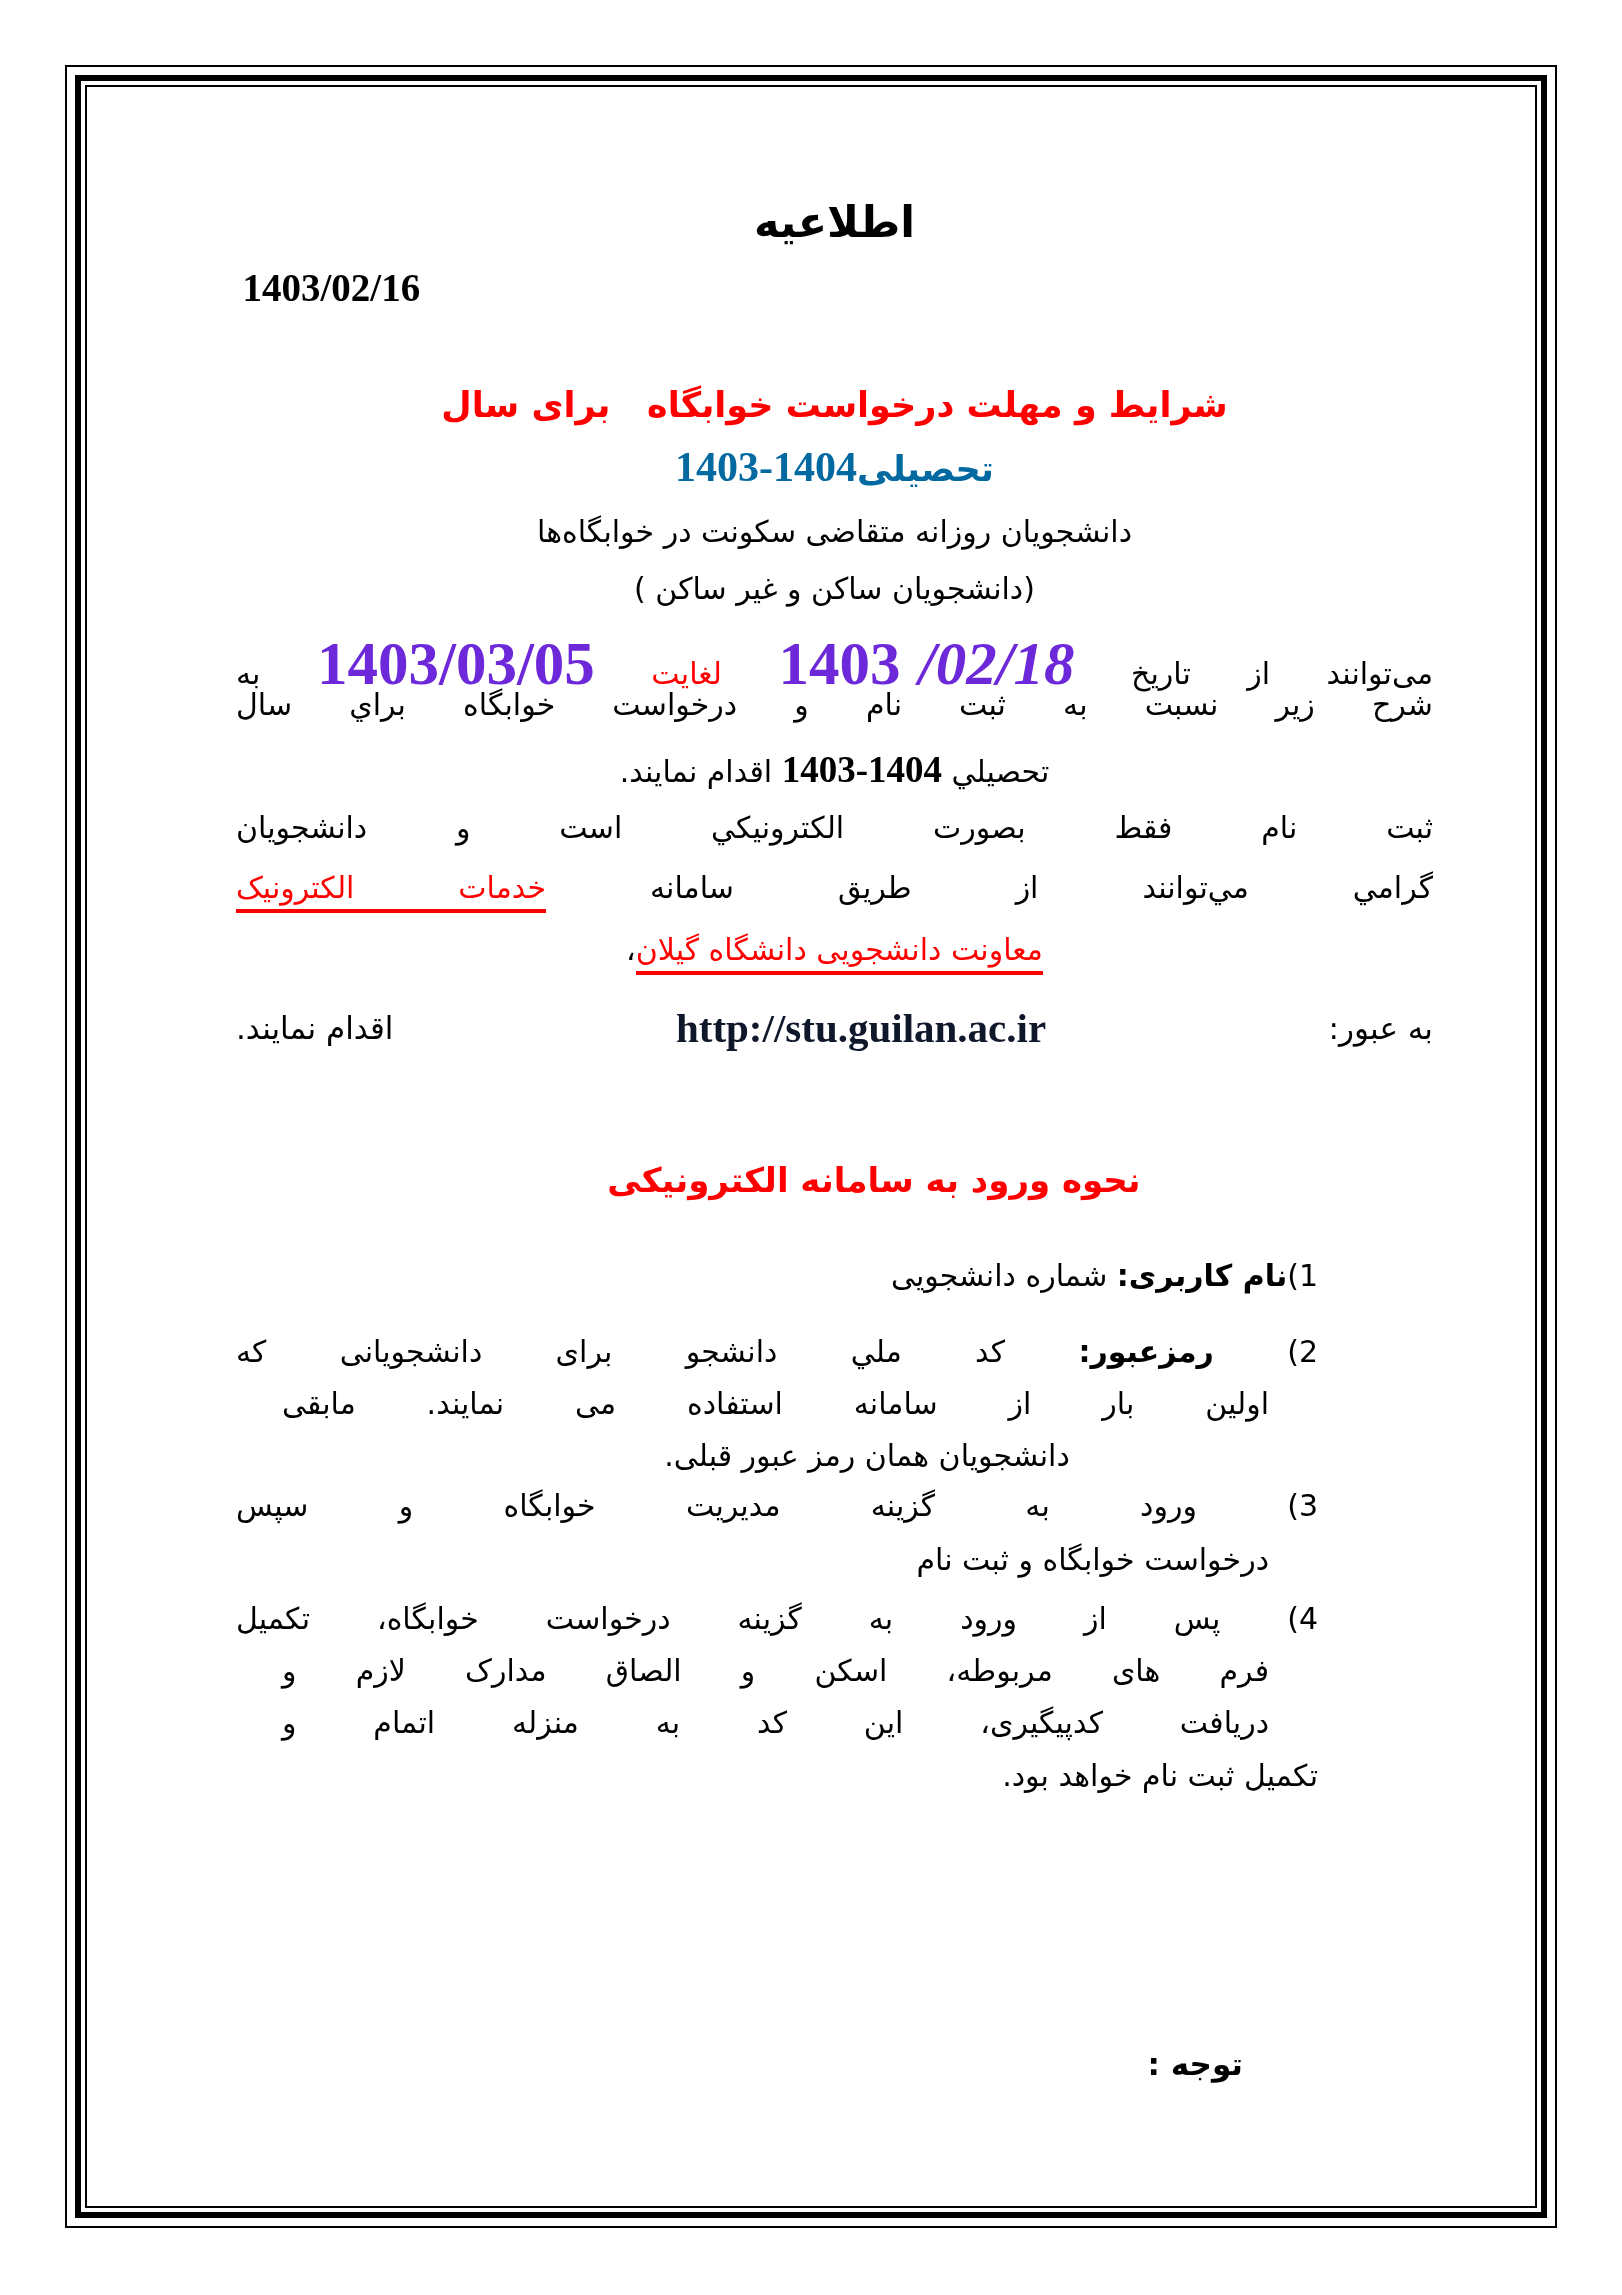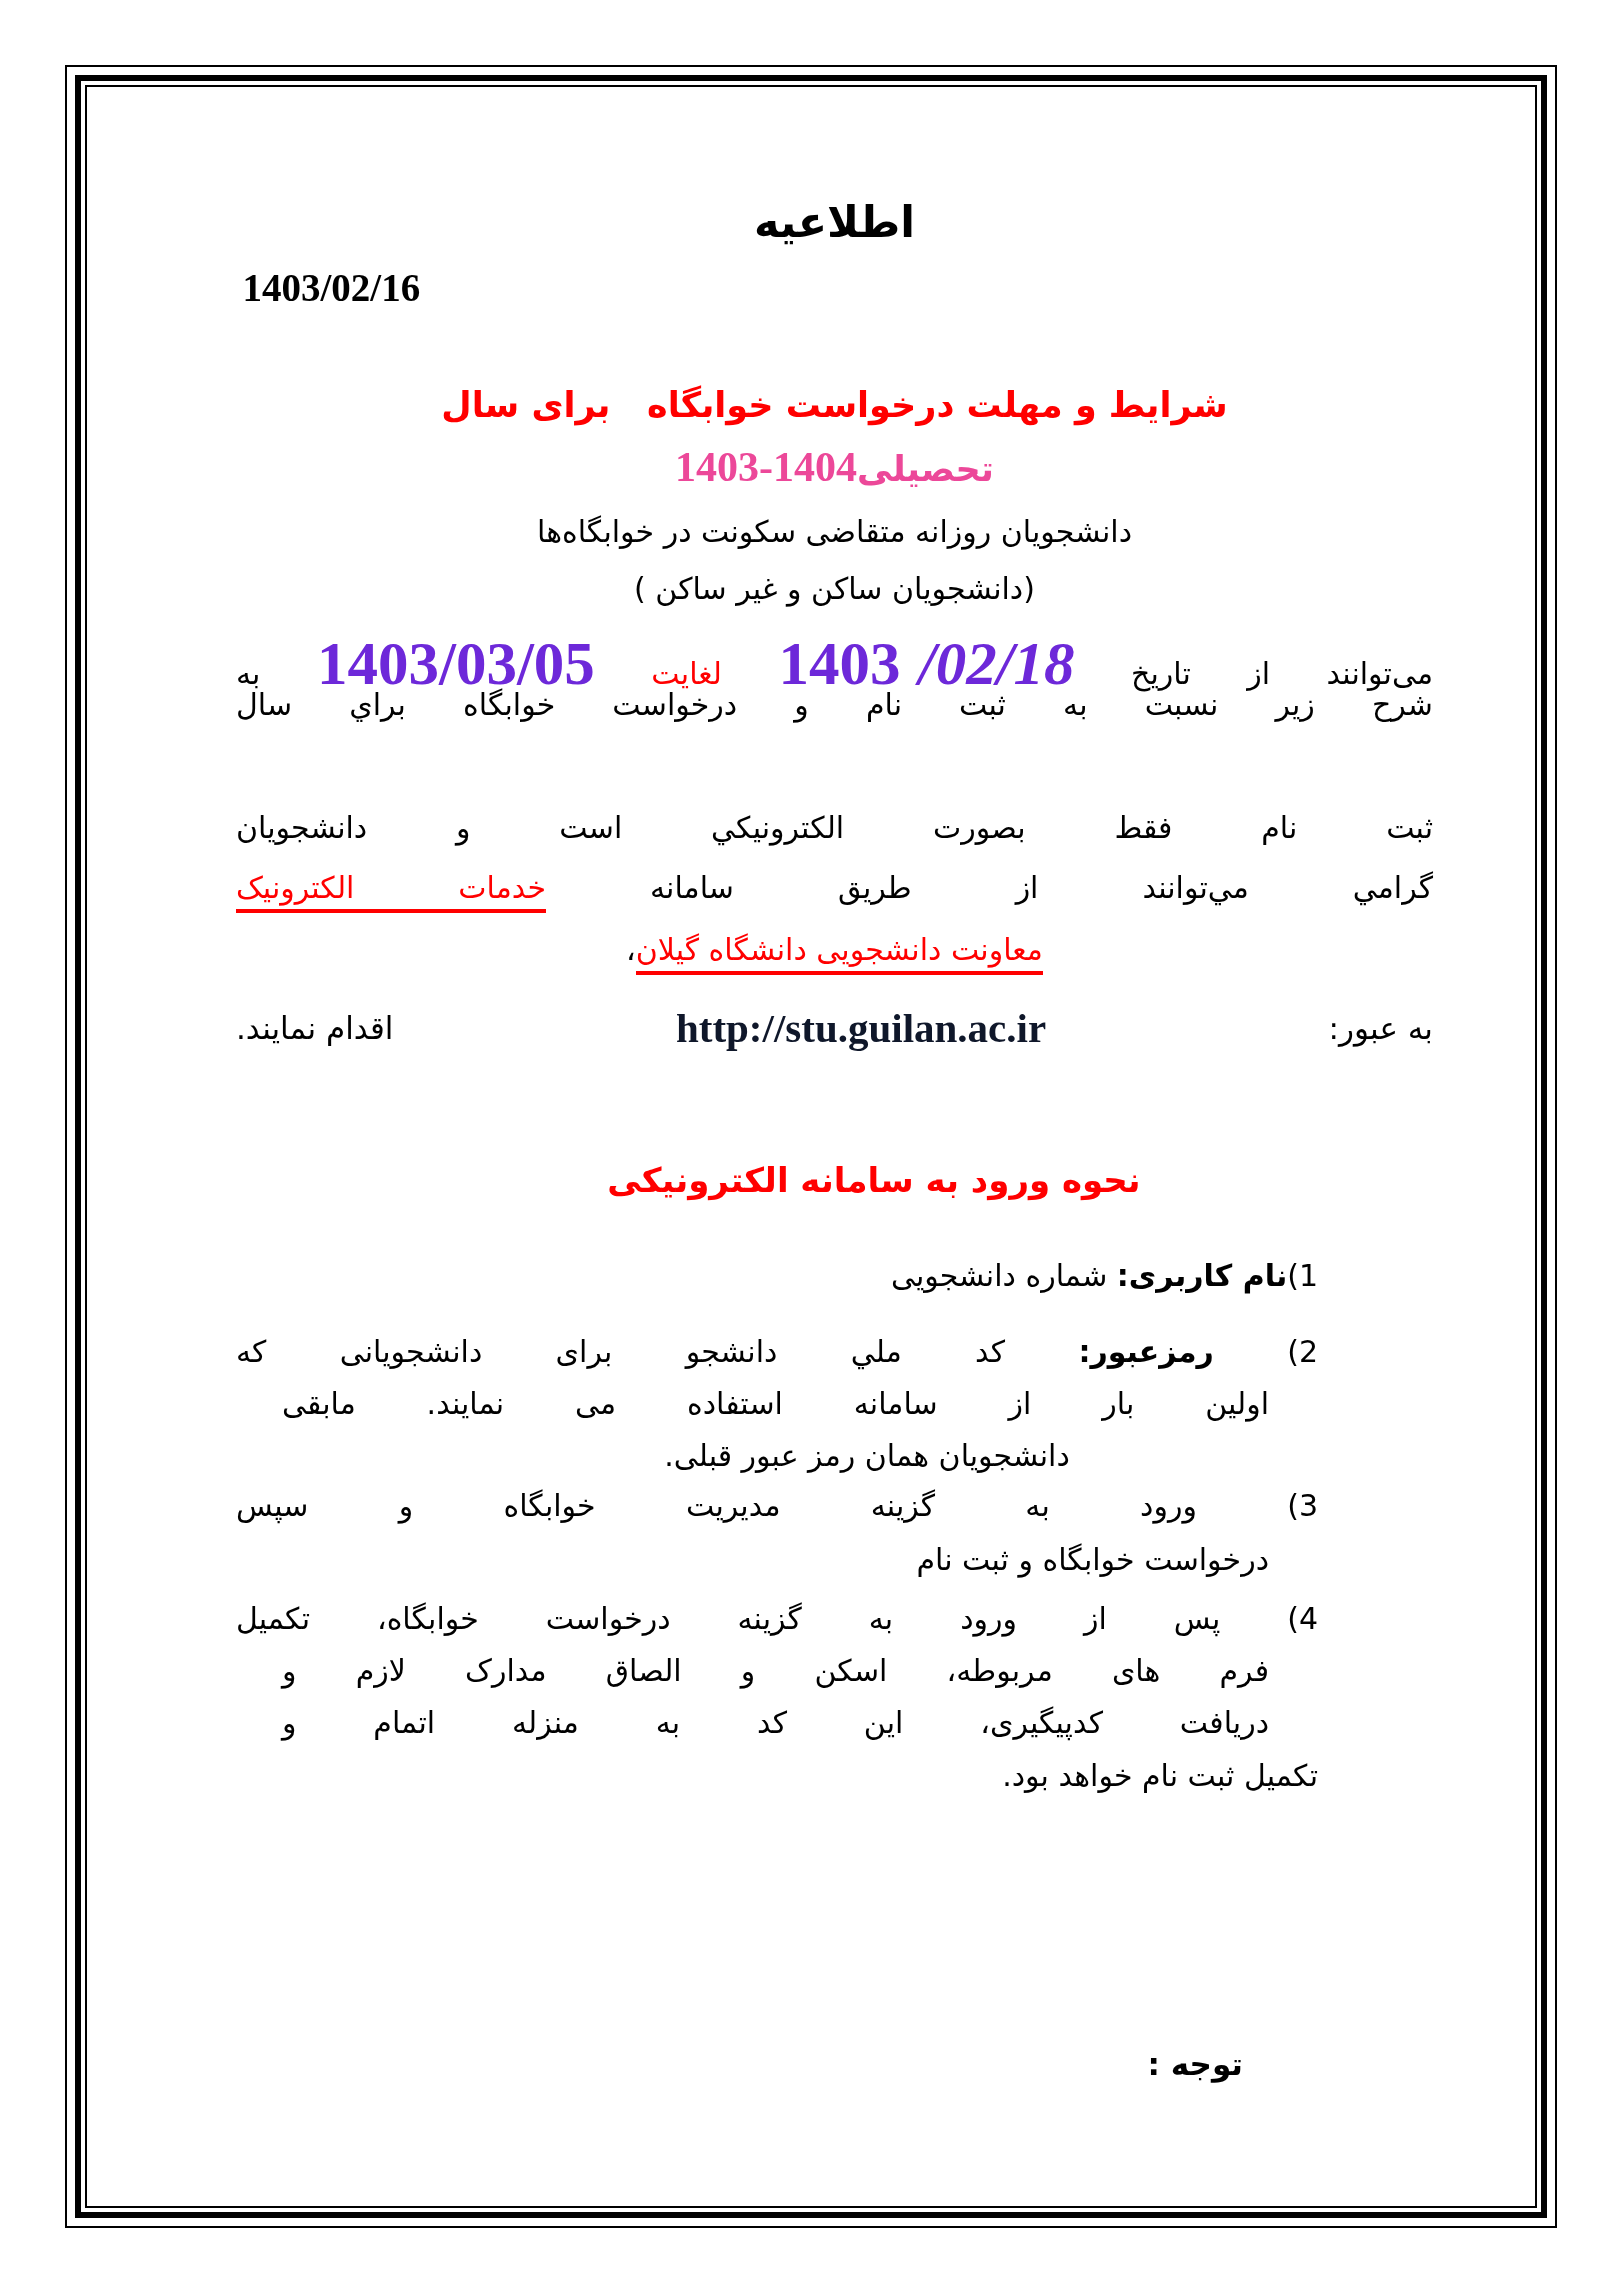--- a/index.html
+++ b/index.html
@@ -22,21 +22,21 @@
   .b{font-weight:bold;}
   .red{color:#ff0000;}
   .rul{color:#ff0000;border-bottom:4.6px solid #ff0000;padding-bottom:3.9px;}
   .srf{font-family:"Liberation Serif",serif;font-weight:bold;}
 
   .title{top:191px;font-size:43px;font-weight:bold;text-align:center;}
   .issue-date{top:260px;left:6.5px;right:auto;direction:ltr;text-align:left;
               font-family:"Liberation Serif",serif;font-weight:bold;font-size:39px;}
 
   .rh1{top:380px;font-size:35px;font-weight:bold;color:#ff0000;text-align:center;}
-  .rh2{top:437px;font-size:35px;font-weight:bold;color:#ec4899;text-align:center;}
+  .rh2{top:437px;font-size:35px;font-weight:bold;color:#0369a1;text-align:center;}
   .rh2 .years{font-size:42px;}
 
   .in1{top:510px;}
   .in2{top:567px;}
 
   .dp1{top:620px;}
   .dp1 .bigdate{font-size:61px;color:#6d28d9;}
   .gap{margin-left:18.3px;font-style:italic;}
   .dp2{top:683px;}
   .dp3{top:743px;}
@@ -84,20 +84,21 @@
   <div class="ln issue-date">1403/02/16</div>
 
   <div class="ln rh1">شرایط و مهلت درخواست خوابگاه &nbsp; برای سال</div>
   <div class="ln rh2"><span>تحصیلی</span><span class="srf years" dir="ltr">1403-1404</span></div>
 
   <div class="ln ctr in1">دانشجویان روزانه متقاضی سکونت در خوابگاه‌ها</div>
   <div class="ln ctr in2">(دانشجویان ساکن و غیر ساکن )</div>
 
   <div class="ln just dp1"><span>می‌توانند از تاریخ </span><span class="srf bigdate gap" dir="ltr">/02/18</span><span class="srf bigdate" dir="ltr">1403</span><span class="red"> لغایت </span><span class="srf bigdate" dir="ltr">1403/03/05</span><span> به</span></div>
   <div class="ln just dp2">شرح زیر نسبت به ثبت نام و درخواست خوابگاه براي سال</div>
+  <div class="ln ctr dp3"><span>تحصیلي </span><span class="years" dir="ltr">1403-1404</span><span> اقدام نمایند.</span></div>
 
   <div class="ln just ep1">ثبت نام فقط بصورت الکترونیکي است و دانشجویان</div>
   <div class="ln just ep2"><span>گرامي مي‌توانند از طریق سامانه </span><span class="rul">خدمات الکترونیک</span></div>
   <div class="ln ctr ep3"><span class="rul">معاونت دانشجویی دانشگاه گیلان</span><span>،</span></div>
 
   <div class="url-row">
     <span>به عبور:</span>
     <span class="url-text">http://stu.guilan.ac.ir</span>
     <span>اقدام نمایند.</span>
   </div>

